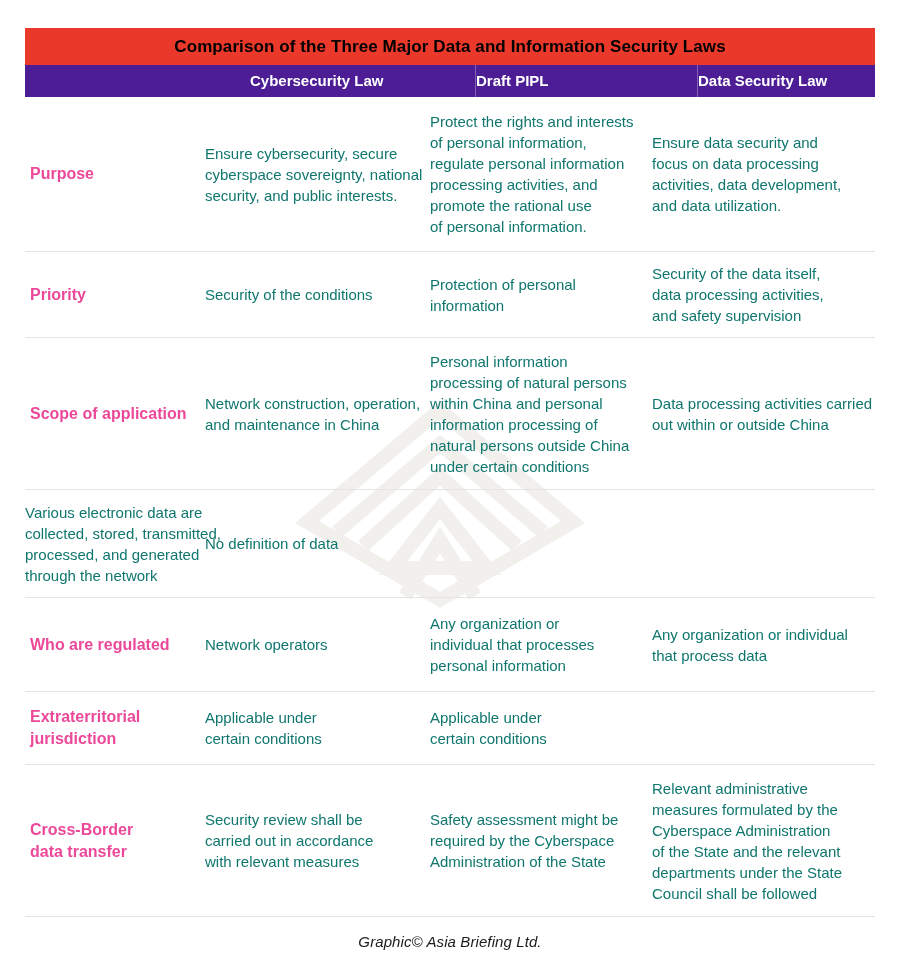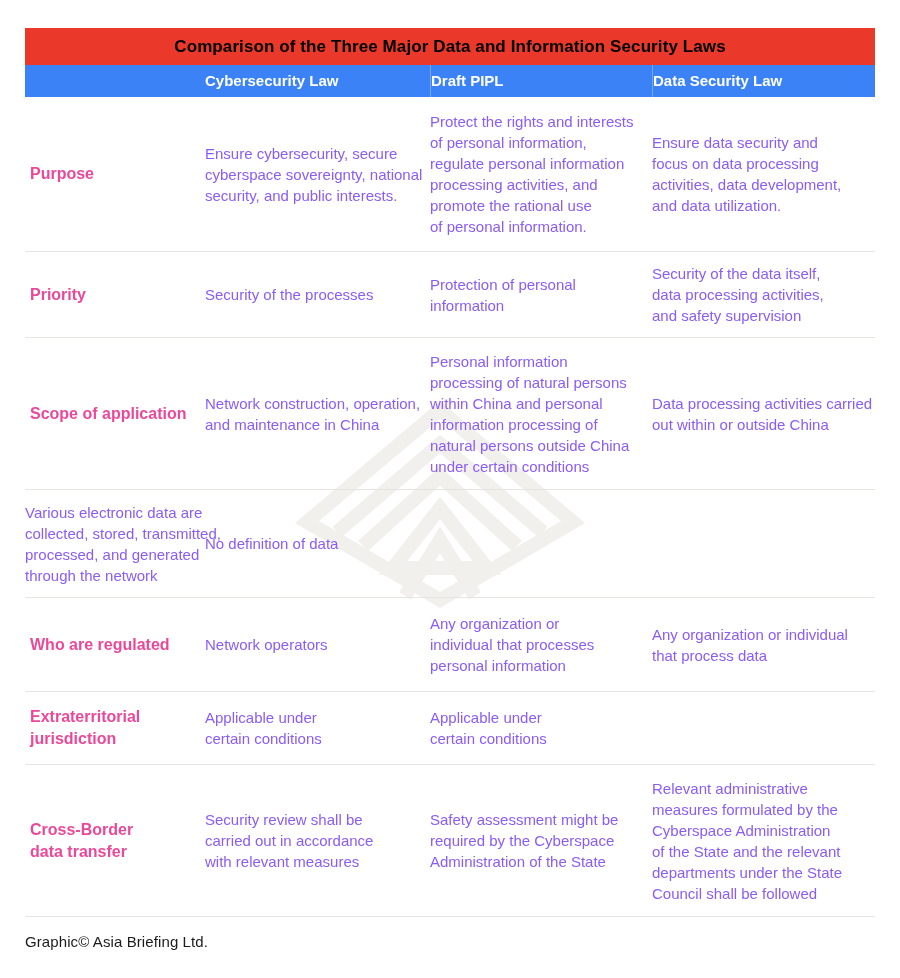--- a/index.html
+++ b/index.html
@@ -27,23 +27,24 @@
     background: #EA392B;
     color: #000000;
     font-size: 17px;
     font-weight: bold;
     text-align: center;
     line-height: 37px;
     letter-spacing: 0.1px;
   }
   .col-header {
     height: 32px;
-    background: #3b82f6;
+    background: #4c1d95;
     display: grid;
     grid-template-columns: 180px 225px 222px 223px;
+    padding-left: 45px;
   }
   .ch {
     color: #ffffff;
     font-size: 15px;
     font-weight: bold;
     line-height: 32px;
     white-space: pre;
   }
   .ch-col { border-left: 1px solid rgba(255,255,255,0.30); padding-left: 0; }
   .ch-c1 { border-left: none; }
@@ -51,40 +52,41 @@
   .row {
     display: grid;
     grid-template-columns: 180px 225px 222px 223px;
     align-items: center;
     border-bottom: 1px solid #E6E4E1;
     box-sizing: border-box;
   }
   .cell {
     font-size: 15px;
     line-height: 21px;
-    color: #8b5cf6;
+    color: #0f766e;
     white-space: pre;
   }
   .label {
     font-size: 16px;
     font-weight: 600;
     color: #ec4899;
     padding-left: 5px;
     line-height: 22px;
   }
   .watermark {
     position: absolute;
     left: 295px;
     top: 400px;
     z-index: 0;
     pointer-events: none;
   }
   .credit {
-    text-align: left;
+    text-align: center;
     font-size: 15px;
+    font-style: italic;
     color: #1B1B1B;
     margin-top: 16px;
     letter-spacing: 0.1px;
   }
 </style>
 </head>
 <body>
 
 <div class="page">
 
@@ -127,21 +129,21 @@
 promote the rational use
 of personal information.</div>
         <div class="cell">Ensure data security and
 focus on data processing
 activities, data development,
 and data utilization.</div>
       </div>
 
       <div class="row" style="height:86px">
         <div class="cell label">Priority</div>
-        <div class="cell">Security of the processes</div>
+        <div class="cell">Security of the conditions</div>
         <div class="cell">Protection of personal
 information</div>
         <div class="cell">Security of the data itself,
 data processing activities,
 and safety supervision</div>
       </div>
 
       <div class="row" style="height:152px">
         <div class="cell label">Scope of application</div>
         <div class="cell">Network construction, operation,

